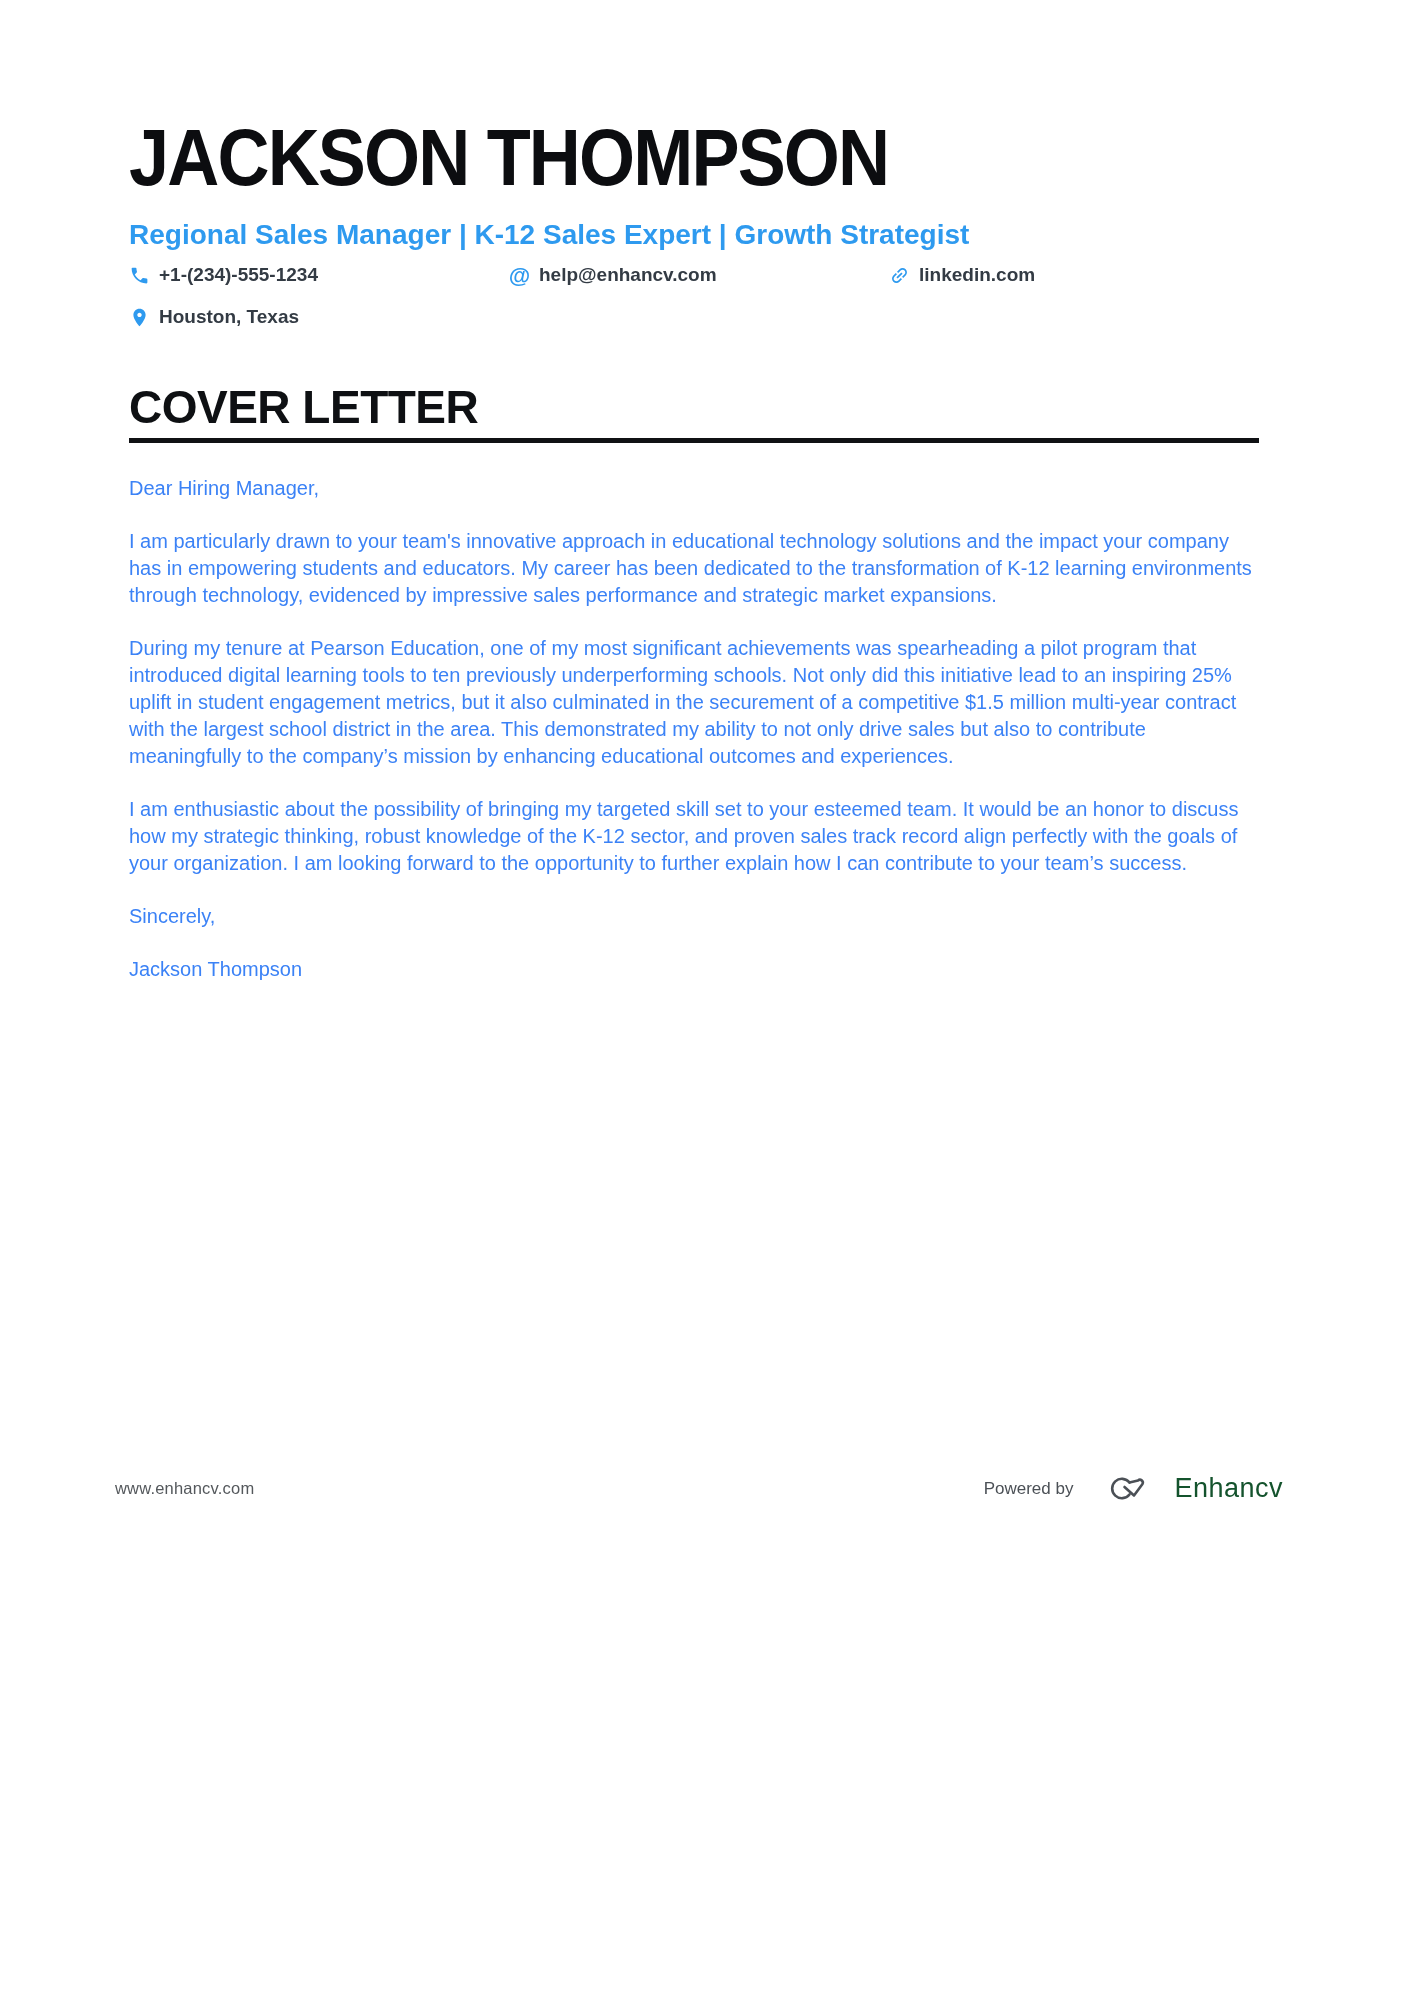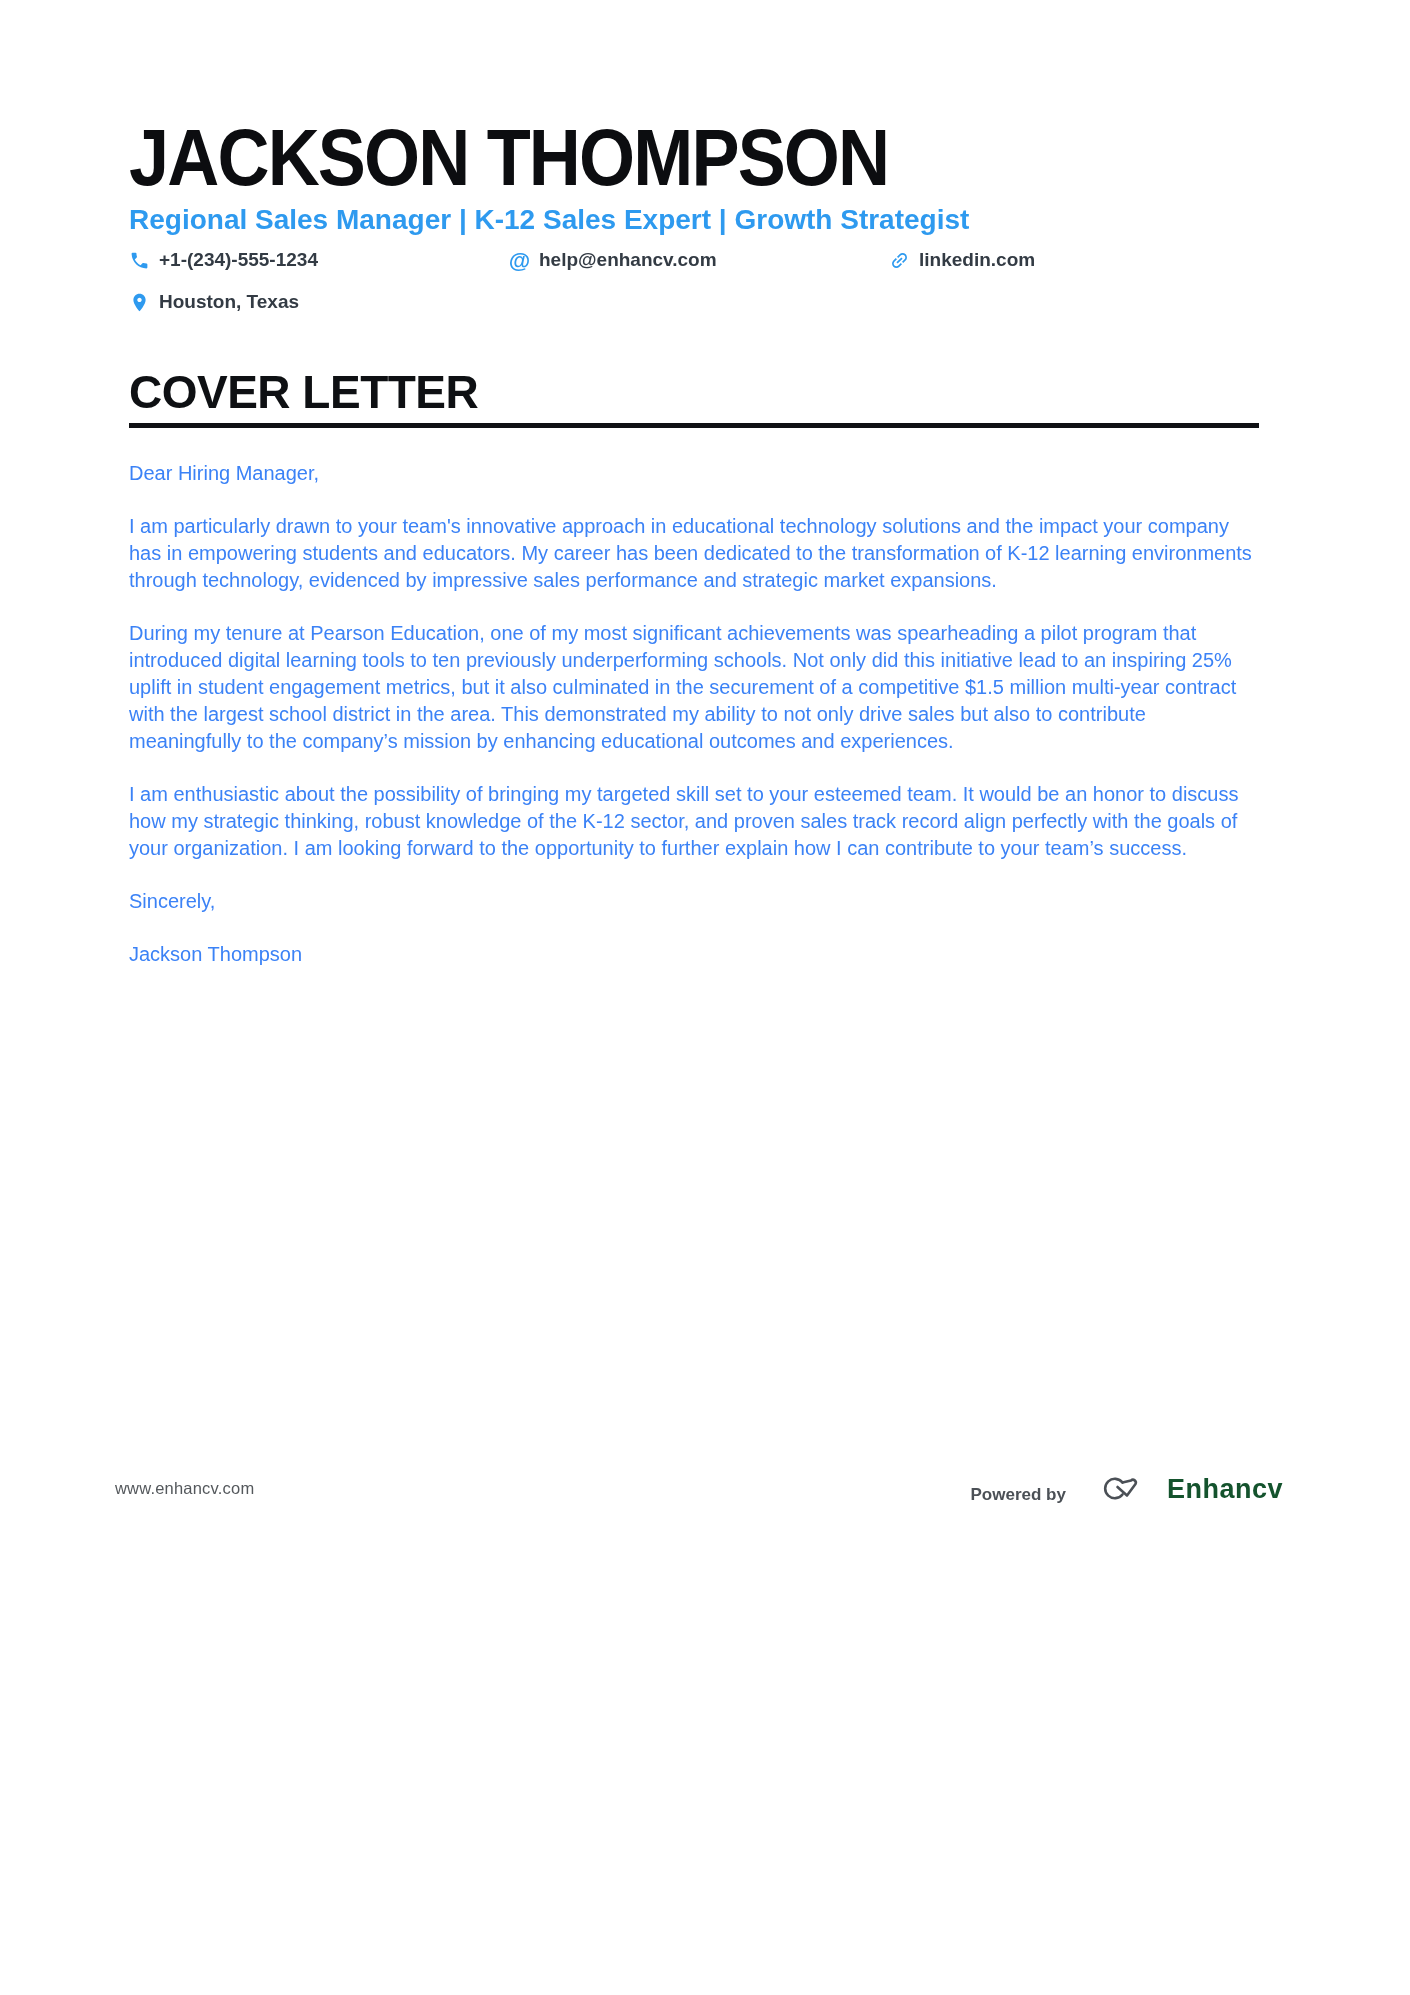--- a/index.html
+++ b/index.html
@@ -21,21 +21,21 @@
     font-size: 80px;
     font-weight: 700;
     letter-spacing: -2px;
     line-height: 80px;
     color: #0c0d10;
     transform: scaleX(0.9);
     transform-origin: left center;
     white-space: nowrap;
   }
   .headline {
-    margin-top: 5px;
+    margin-top: 20px;
     font-size: 28px;
     font-weight: 700;
     line-height: 34px;
     color: #2e9aef;
   }
   .contact-grid {
     margin-top: 10px;
     display: grid;
     grid-template-columns: 380px 380px 1fr;
   }
@@ -105,22 +105,21 @@
     justify-content: space-between;
     align-items: center;
   }
   .footer-url {
     font-size: 16.5px;
     color: #54585c;
     letter-spacing: 0.2px;
   }
   .powered {
     display: flex;
-    align-items: flex-end;
-    font-weight: bold;
+    align-items: center;
   }
   .powered-label {
     font-size: 17px;
     color: #4b5056;
   }
   .brand-logo {
     margin-left: 28px;
     width: 50px;
     height: 33px;
     display: inline-flex;

